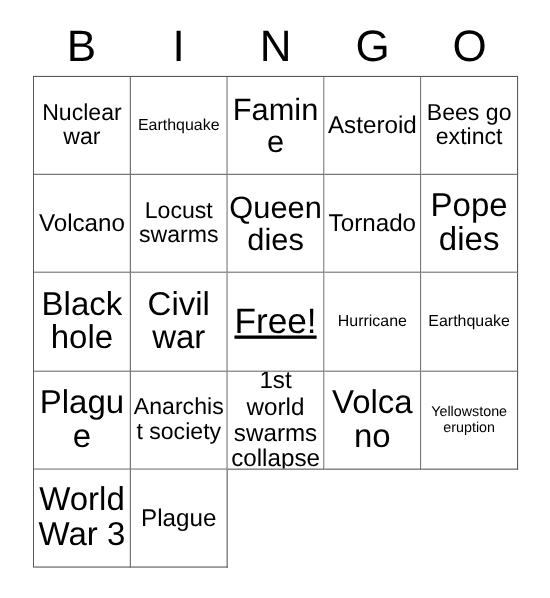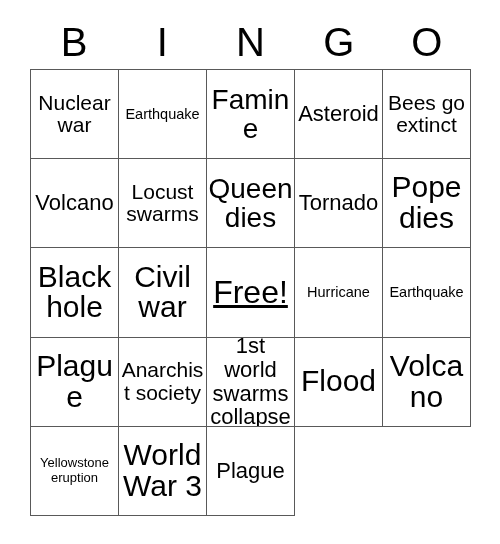--- a/index.html
+++ b/index.html
@@ -150,23 +150,20 @@
       <div class="cell fs-xxl">
         <span class="celltext">Plague</span>
       </div>
       <div class="cell fs-l">
         <span class="celltext">Anarchist society</span>
       </div>
       <div class="cell fs-m">
         <span class="celltext">1st world swarms collapse</span>
       </div>
       <div class="cell fs-xxl">
-        <span class="celltext">Flood</span>
-      </div>
-      <div class="cell fs-xxl">
         <span class="celltext">Volcano</span>
       </div>
       <div class="cell fs-xs">
         <span class="celltext">Yellowstone eruption</span>
       </div>
       <div class="cell fs-xxl">
         <span class="celltext">World War 3</span>
       </div>
       <div class="cell fs-m">
         <span class="celltext">Plague</span>

